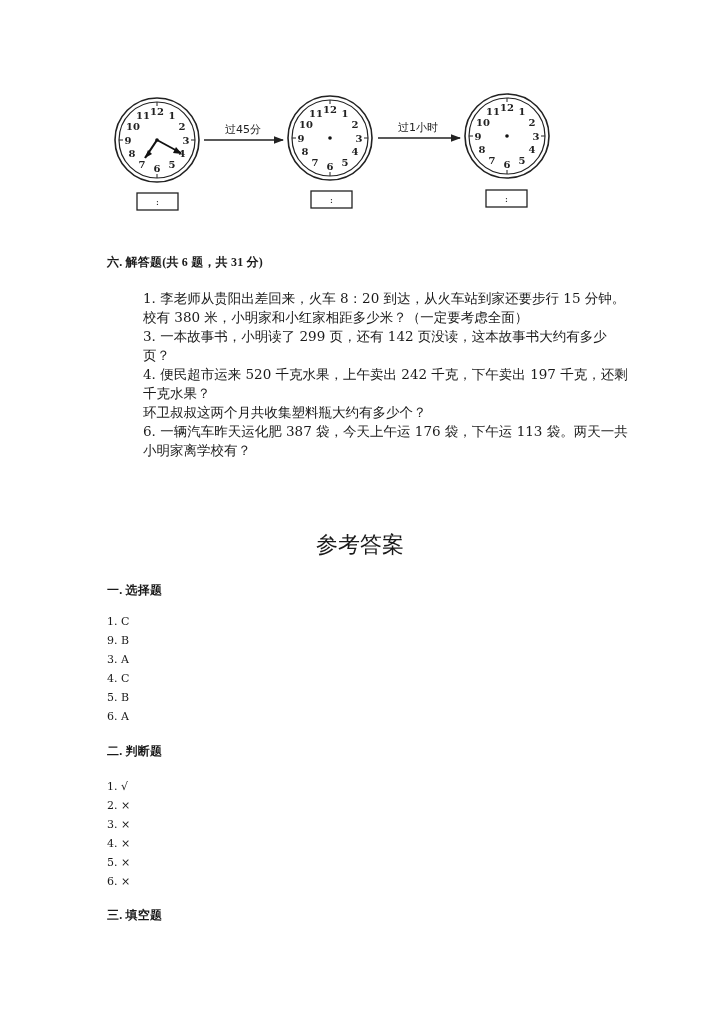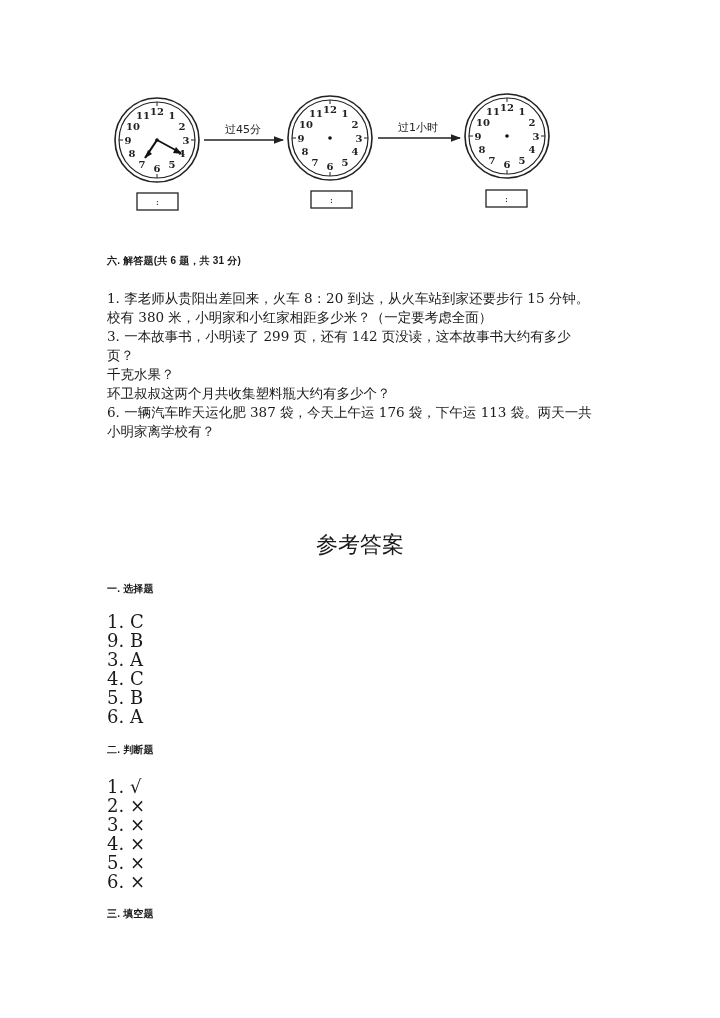--- a/index.html
+++ b/index.html
@@ -1,26 +1,26 @@
 <!DOCTYPE html>
 <html><head>
 <meta charset="utf-8">
 <style>
   html, body { margin:0; padding:0; background:#ffffff; }
   body { width:720px; height:1018px; position:relative; overflow:hidden;
          font-family:"DejaVu Serif","Liberation Serif",serif; color:#1a1a1a; }
   .clock-figure { position:absolute; left:100px; top:85px; width:520px; height:135px; }
   .clock-figure svg { position:absolute; left:0; top:0; }
-  .section-head { position:absolute; left:107px; font-size:10px; font-weight:bold;
-                  font-family:Liberation Sans, sans-serif; letter-spacing:0.2px; }
+  .section-head { position:absolute; left:107px; font-size:12px; font-weight:bold;
+                  font-family:Liberation Serif, serif; letter-spacing:0.2px; }
   .q-block { position:absolute; left:107px; top:289px; width:510px; font-size:13.5px; line-height:19px; }
-  .q-line { white-space:nowrap; height:19px; }
+  .q-line { white-space:nowrap; height:19px;margin-left:36px; }
   .answer-title { position:absolute; left:0; width:720px; top:530px; text-align:center;
                   font-size:22px; font-family:Liberation Serif, serif; }
-  .ans-list { position:absolute; left:107px; font-size:18px; line-height:19px; }
+  .ans-list { position:absolute; left:107px; font-size:11px; line-height:19px; }
   .ans-item { height:19px; white-space:nowrap; }
 </style>
 </head>
 <body>
 
 <div class="clock-figure">
   <svg width="520" height="135" viewBox="0 0 520 135">
     <defs>
       <g id="dial">
         <circle cx="0" cy="0" r="42" fill="none" stroke="#222" stroke-width="1.6"></circle>
@@ -82,20 +82,21 @@
   </svg>
 </div>
 
 <div class="section-head" style="top:254px;">六. 解答题(共 6 题，共 31 分)</div>
 
 <div class="q-block">
   <div class="q-line">1. 李老师从贵阳出差回来，火车 8：20 到达，从火车站到家还要步行 15 分钟。</div>
   <div class="q-line">校有 380 米，小明家和小红家相距多少米？（一定要考虑全面）</div>
   <div class="q-line">3. 一本故事书，小明读了 299 页，还有 142 页没读，这本故事书大约有多少</div>
   <div class="q-line">页？</div>
+  <div class="q-line">4. 便民超市运来 520 千克水果，上午卖出 242 千克，下午卖出 197 千克，还剩</div>
   <div class="q-line">千克水果？</div>
   <div class="q-line">环卫叔叔这两个月共收集塑料瓶大约有多少个？</div>
   <div class="q-line">6. 一辆汽车昨天运化肥 387 袋，今天上午运 176 袋，下午运 113 袋。两天一共</div>
   <div class="q-line">小明家离学校有？</div>
 </div>
 
 <div class="answer-title">参考答案</div>
 
 <div class="section-head" style="top:582px;">一. 选择题</div>
 <div class="ans-list" style="top:612px;">

